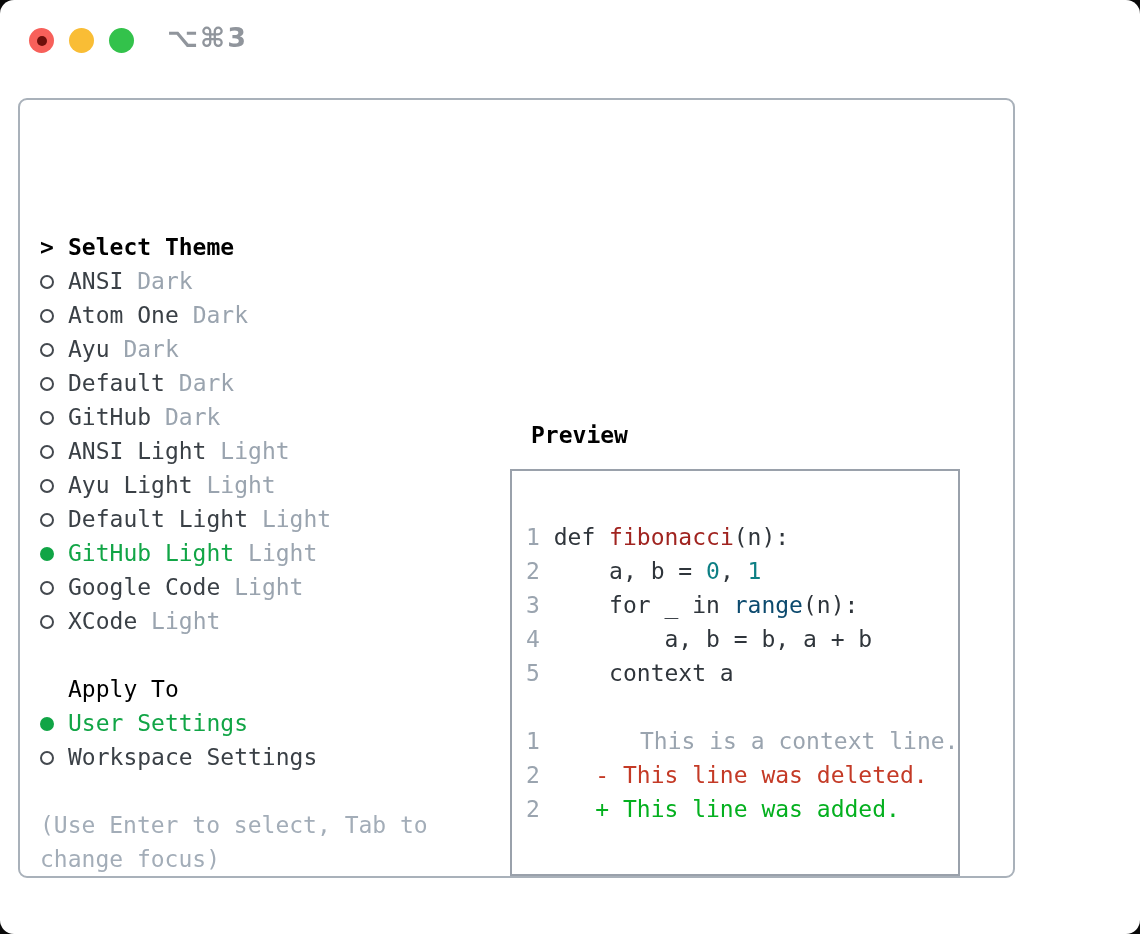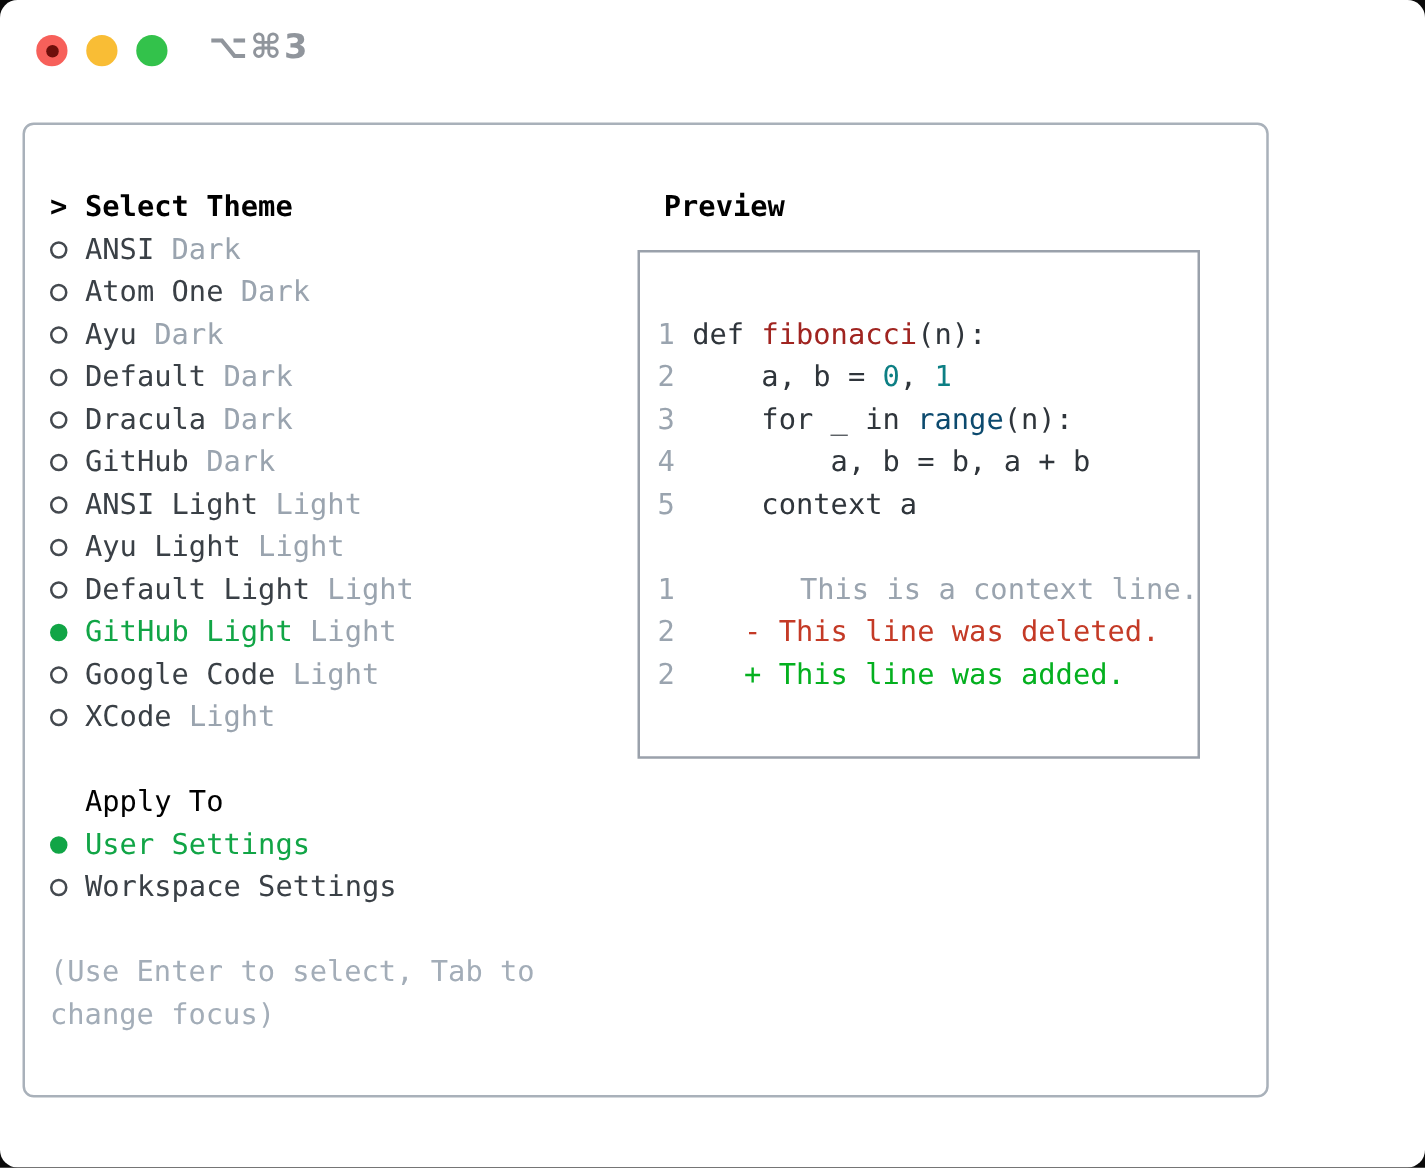--- a/index.html
+++ b/index.html
@@ -17,21 +17,21 @@
   .light.green{background:#33c24b;}
   .light .core{position:absolute;left:50%;top:50%;width:10px;height:10px;margin:-5px 0 0 -5px;border-radius:50%;background:#6e0f0b;}
   .wintitle{
     position:absolute;left:167px;top:22px;font-family:"DejaVu Sans",sans-serif;
     font-size:27px;font-weight:bold;color:#90959c;letter-spacing:2px;
   }
   
   .panel{
     position:absolute;left:18px;top:98px;width:997px;height:780px;
     border:2px solid #a9b1ba;border-radius:9px;box-sizing:border-box;
-    padding:49px 0 0 20px;display:flex;background:#fff;
+    padding:49px 0 0 20px;display:flex;background:#fff;align-items:flex-end;
   }
   .col-left{width:464px;flex:none;}
   .col-right{flex:1;}
   .row,.hrow{height:34px;line-height:34px;font-size:23px;white-space:pre;color:#3a4046;}
   .spacer{height:34px;}
   .b{font-weight:bold;color:#000;}
   .cell{display:inline-block;width:28px;}
   .caret{display:inline-block;width:28px;font-weight:bold;color:#000;}
   .bullet{display:inline-block;width:28px;vertical-align:baseline;}
   .bullet::before{
@@ -77,21 +77,20 @@
 
   <div class="panel">
 
     <div class="col-left">
       <div class="hrow"><span class="caret">&gt;</span><span class="b">Select Theme</span></div>
 
       <div class="row"><span class="bullet"></span><span class="name">ANSI</span><span> </span><span class="variant">Dark</span></div>
       <div class="row"><span class="bullet"></span><span class="name">Atom One</span><span> </span><span class="variant">Dark</span></div>
       <div class="row"><span class="bullet"></span><span class="name">Ayu</span><span> </span><span class="variant">Dark</span></div>
       <div class="row"><span class="bullet"></span><span class="name">Default</span><span> </span><span class="variant">Dark</span></div>
-      <div class="row"><span class="bullet"></span><span class="name">Dracula</span><span> </span><span class="variant">Dark</span></div>
       <div class="row"><span class="bullet"></span><span class="name">GitHub</span><span> </span><span class="variant">Dark</span></div>
       <div class="row"><span class="bullet"></span><span class="name">ANSI Light</span><span> </span><span class="variant">Light</span></div>
       <div class="row"><span class="bullet"></span><span class="name">Ayu Light</span><span> </span><span class="variant">Light</span></div>
       <div class="row"><span class="bullet"></span><span class="name">Default Light</span><span> </span><span class="variant">Light</span></div>
       <div class="row selected"><span class="bullet"></span><span class="name">GitHub Light</span><span> </span><span class="variant">Light</span></div>
       <div class="row"><span class="bullet"></span><span class="name">Google Code</span><span> </span><span class="variant">Light</span></div>
       <div class="row"><span class="bullet"></span><span class="name">XCode</span><span> </span><span class="variant">Light</span></div>
 
       <div class="spacer"></div>
 

